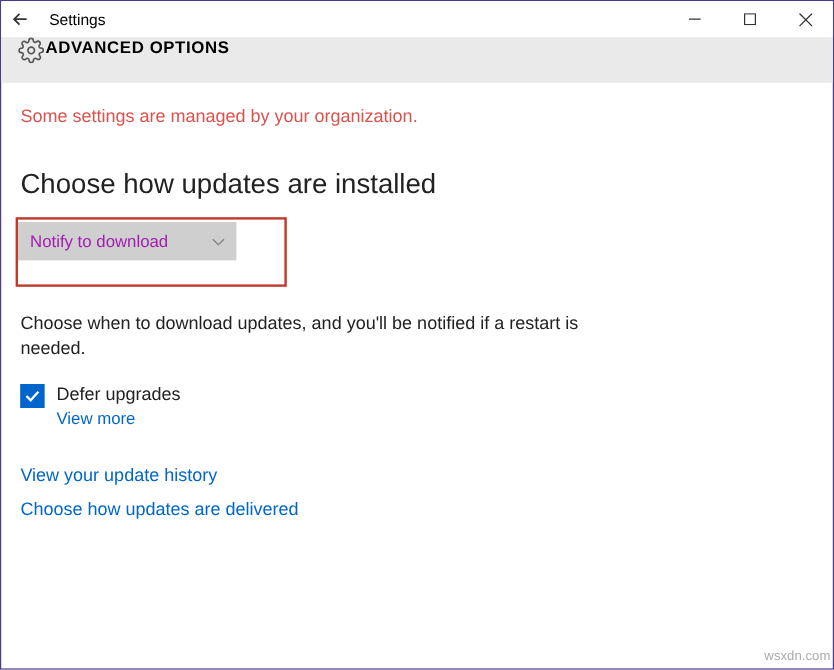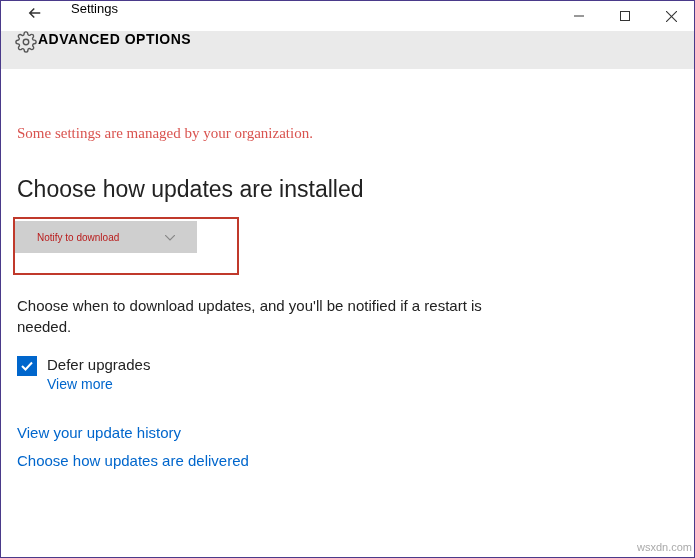--- a/index.html
+++ b/index.html
@@ -17,22 +17,22 @@
       border: 1px solid #4a3a8a;
       background: #fff;
       display: flex;
       flex-direction: column;
       position: relative;
     }
     .titlebar {
       height: 30px;
       background: #fff;
       display: flex;
-      padding-left: 22px;
-      gap: 12px;
+      align-items: center;
+      padding-left: 4px;
     }
     .back-btn {
       width: 24px;
       height: 24px;
       display: flex;
       align-items: center;
       justify-content: center;
       font-size: 18px;
       cursor: pointer;
     }
@@ -76,46 +76,45 @@
       letter-spacing: 0.5px;
     }
     .content {
       padding: 20px 16px 0 16px;
       flex: 1;
       position: relative;
     }
     .org-notice {
       color: #d9534f;
       font-size: 15px;
-      margin-top: 36px;
+      margin-top: 0;
       margin-bottom: 34px;
-      font-family: Liberation Serif, serif;
     }
     .section-heading {
       font-size: 23px;
       font-weight: 400;
       color: #222;
       margin-bottom: 14px;
     }
     .dropdown-wrap {
       border: 2px solid #c0392b;
       display: inline-block;
       padding: 2px 40px 20px 0;
       margin-left: -4px;
       margin-bottom: 20px;
     }
     .dropdown {
       background: #cfcfcf;
-      color: #b91c1c;
+      color: #a21caf;
       height: 32px;
       width: 182px;
       display: flex;
       align-items: center;
-      padding: 0 22px;
-      font-size: 10px;
+      padding: 0 10px;
+      font-size: 14px;
       cursor: pointer;
       position: relative;
     }
     .dropdown .chev {
       margin-left: auto;
       font-size: 12px;
       color: #888;
     }
     .desc {
       font-size: 15px;

